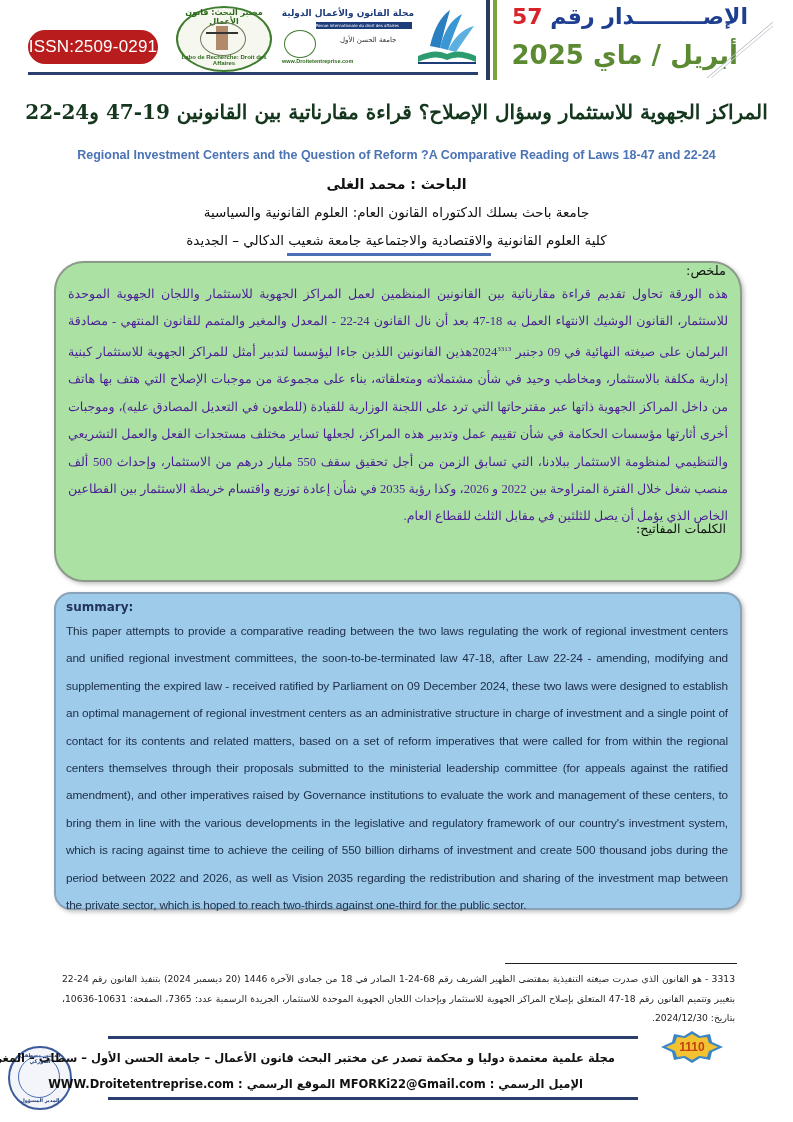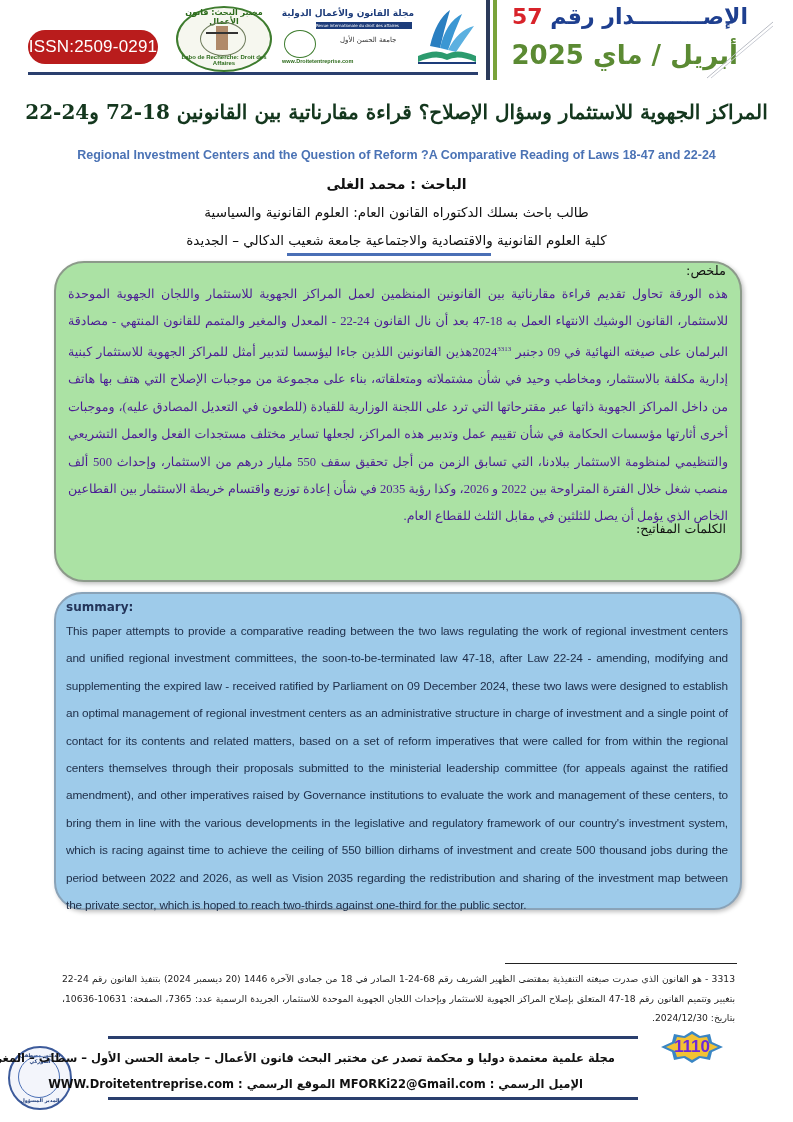--- a/index.html
+++ b/index.html
@@ -42,21 +42,21 @@
 
   
   .box-ar { left:54px; top:261px; width:684px; height:317px; background:#abe2a4; border:2px solid #8c9a8a; border-radius:30px; box-shadow:2px 2px 4px rgba(0,0,0,0.25); }
   .box-ar .hd { position:absolute; right:14px; top:0; font-size:13px; font-weight:normal; direction:rtl; }
   .box-ar .body { position:absolute; right:12px; left:12px; top:18px; font-family:Liberation Serif, serif; font-size:12.6px; line-height:27.4px; text-align:justify; direction:rtl; color:#4c1d95; }
   .box-ar .body sup { font-size:7px; }
   .box-ar .kw-h { position:absolute; right:14px; top:258px; font-family:"DejaVu Serif", serif; font-size:12.6px; direction:rtl; }
   .box-ar .kw { position:absolute; right:14px; top:283px; font-family:"DejaVu Serif", serif; font-size:12.6px; direction:rtl; white-space:nowrap; }
 
   
-  .box-en { left:54px; top:592px; width:684px; height:314px; background:#9ecbea; border:2px solid #8aa3b8; border-radius:28px; box-shadow:2px 2px 4px rgba(0,0,0,0.25); }
+  .box-en { left:54px; top:592px; width:684px; height:314px; background:#9ecbea; border:2px solid #8aa3b8; border-radius:17px; box-shadow:2px 2px 4px rgba(0,0,0,0.25); }
   .box-en .hd { position:absolute; left:10px; top:6px; font-family:"DejaVu Sans", sans-serif; font-size:12px; font-weight:bold; color:#23355a; }
   .box-en .body { position:absolute; left:10px; right:12px; top:24px; font-family:"Liberation Sans", sans-serif; font-size:11.8px; line-height:27.4px; text-align:justify; color:#20304a; letter-spacing:-0.15px; }
 
   
   .fn-line { left:505px; top:963px; width:232px; height:1px; background:#222; }
   .footnote { left:62px; right:58px; top:969px; font-family:"DejaVu Sans", sans-serif; font-size:9.2px; line-height:19.5px; direction:rtl; text-align:justify; color:#222; }
 
   
   .foot-line1 { left:108px; top:1036px; width:530px; height:3px; background:#2a3f6e; }
   .foot-line2 { left:108px; top:1097px; width:530px; height:3px; background:#2a3f6e; }
@@ -102,24 +102,24 @@
 <div class="abs issue-label">
   <span>الإصـــــــــدار رقم</span>
   <span class="issue-num">57</span>
 </div>
 <div class="abs issue-date">أبريل / ماي 2025</div>
 <svg class="abs diag-lines" viewBox="0 0 70 60">
   <line x1="2" y1="58" x2="68" y2="2" stroke="#b9bcc4" stroke-width="1"></line>
   <line x1="6" y1="58" x2="68" y2="6" stroke="#c9ccd4" stroke-width="1"></line>
 </svg>
 
-<div class="abs title-ar">المراكز الجهوية للاستثمار وسؤال الإصلاح؟ قراءة مقارناتية بين القانونين 18-72 و24-22</div>
+<div class="abs title-ar">المراكز الجهوية للاستثمار وسؤال الإصلاح؟ قراءة مقارناتية بين القانونين 19-47 و24-22</div>
 <div class="abs title-en">Regional Investment Centers and the Question of Reform ?A Comparative Reading of Laws 18-47 and 22-24</div>
 <div class="abs author">الباحث : محمد الغلى</div>
-<div class="abs affil1">طالب باحث بسلك الدكتوراه  القانون العام: العلوم القانونية والسياسية</div>
+<div class="abs affil1">جامعة باحث بسلك الدكتوراه  القانون العام: العلوم القانونية والسياسية</div>
 <div class="abs affil2">كلية العلوم القانونية والاقتصادية والاجتماعية جامعة شعيب الدكالي – الجديدة</div>
 <div class="abs affil-underline"></div>
 
 <div class="abs box-ar">
   <div class="hd">ملخص:</div>
   <div class="body"><span>هذه الورقة تحاول تقديم قراءة مقارناتية بين القانونين المنظمين لعمل المراكز الجهوية للاستثمار واللجان الجهوية الموحدة للاستثمار، القانون الوشيك الانتهاء العمل به 18-47 بعد أن نال القانون 24-22 - المعدل والمغير والمتمم للقانون المنتهي - مصادقة البرلمان على صيغته النهائية في 09 دجنبر 2024</span><sup>3313</sup><span>هذين القانونين اللذين جاءا ليؤسسا لتدبير أمثل للمراكز الجهوية للاستثمار كبنية إدارية مكلفة بالاستثمار، ومخاطب وحيد في شأن مشتملاته ومتعلقاته، بناء على مجموعة من موجبات الإصلاح التي هتف بها هاتف من داخل المراكز الجهوية ذاتها عبر مقترحاتها التي ترد على اللجنة الوزارية للقيادة (للطعون في التعديل المصادق عليه)، وموجبات أخرى أثارتها مؤسسات الحكامة في شأن تقييم عمل وتدبير هذه المراكز، لجعلها تساير مختلف مستجدات الفعل والعمل التشريعي والتنظيمي لمنظومة الاستثمار ببلادنا، التي تسابق الزمن من أجل تحقيق سقف 550 مليار درهم من الاستثمار، وإحداث 500 ألف منصب شغل خلال الفترة المتراوحة بين 2022 و 2026، وكذا رؤية 2035 في شأن إعادة توزيع واقتسام خريطة الاستثمار بين القطاعين الخاص الذي يؤمل أن يصل للثلثين في مقابل الثلث للقطاع العام.</span></div>
   <div class="kw-h">الكلمات المفاتيح:</div>
 </div>
 
 <div class="abs box-en">
@@ -138,14 +138,14 @@
 <div class="abs foot-line1"></div>
 <div class="abs foot-l1">مجلة علمية معتمدة  دوليا و محكمة تصدر عن مختبر البحث قانون الأعمال – جامعة الحسن الأول – سطات – المغرب</div>
 <div class="abs foot-l2">الإميل الرسمي :  MFORKi22@Gmail.com  الموقع الرسمي : WWW.Droitetentreprise.com</div>
 <div class="abs foot-line2"></div>
 
 <div class="abs page-badge">
   <svg width="64" height="34" viewBox="0 0 64 34">
     <polygon points="32,1 40,6 50,4 52,12 63,17 52,22 50,30 40,28 32,33 24,28 14,30 12,22 1,17 12,12 14,4 24,6" fill="#3a86c4"></polygon>
     <polygon points="32,4 39,8 47,7 49,13 58,17 49,21 47,27 39,26 32,30 25,26 17,27 15,21 6,17 15,13 17,7 25,8" fill="#f3c233"></polygon>
   </svg>
-  <div style="position:absolute;left:0;top:0;width:64px;height:34px;line-height:34px;text-align:center;font-family:'Liberation Sans',sans-serif;font-weight:bold;font-size:17px;color:#6d28d9;">1110</div>
+  <div style="position:absolute;left:0;top:0;width:64px;height:34px;line-height:34px;text-align:center;font-family:'Liberation Sans',sans-serif;font-weight:bold;font-size:12px;color:#c2410c;">1110</div>
 </div>
 
 </body></html>

